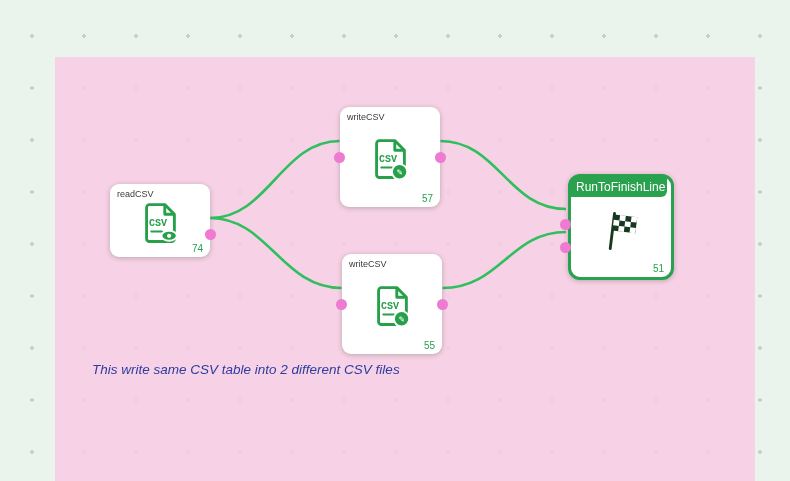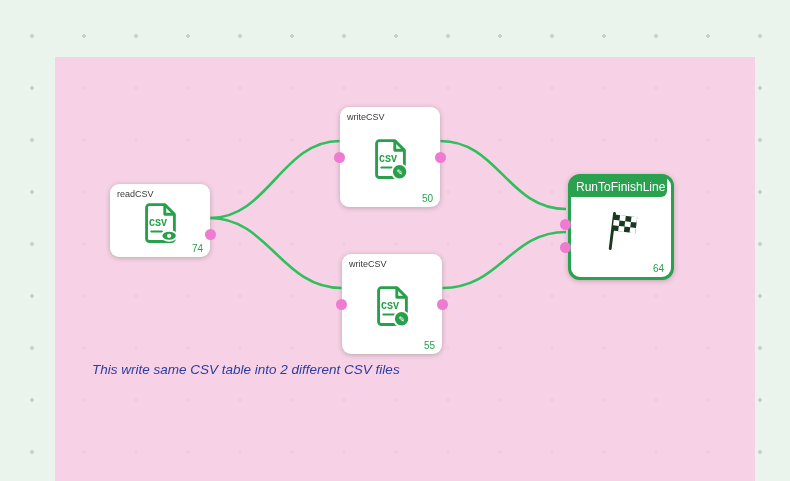--- a/index.html
+++ b/index.html
@@ -133,21 +133,21 @@
         <path d="M13 5 h16 l10 10 v25.5 a3 3 0 0 1 -3 3 H13 a3 3 0 0 1 -3 -3 V8 a3 3 0 0 1 3 -3 z" fill="#ffffff" stroke="#27a04a" stroke-width="3" stroke-linejoin="round"></path>
         <path d="M29 5 v10 h10" fill="none" stroke="#27a04a" stroke-width="3" stroke-linejoin="round"></path>
         <text x="22" y="27.5" text-anchor="middle" font-size="10.5" font-weight="bold" fill="#27a04a">CSV</text>
         <path d="M15 33 h11" stroke="#27a04a" stroke-width="2.2" stroke-linecap="round"></path>
         <g>
           <circle cx="34" cy="37.5" r="8" fill="#27a04a" stroke="#ffffff" stroke-width="2"></circle>
           <text x="34" y="41" text-anchor="middle" font-size="10" fill="#ffffff">✎</text>
         </g>
       </svg>
     </span>
-    <div class="node-number">50</div>
+    <div class="node-number">57</div>
     <span class="port port-in-write"></span>
     <span class="port port-out-write"></span>
   </div>
 
   <div class="node node-write2">
     <div class="node-label">writeCSV</div>
     <span class="node-icon">
       <svg width="46" height="46" viewBox="0 0 48 48">
         <path d="M13 5 h16 l10 10 v25.5 a3 3 0 0 1 -3 3 H13 a3 3 0 0 1 -3 -3 V8 a3 3 0 0 1 3 -3 z" fill="#ffffff" stroke="#27a04a" stroke-width="3" stroke-linejoin="round"></path>
         <path d="M29 5 v10 h10" fill="none" stroke="#27a04a" stroke-width="3" stroke-linejoin="round"></path>
@@ -173,18 +173,18 @@
           <rect x="15" y="7" width="24" height="17" fill="#17391f"></rect>
           <rect x="21" y="7" width="6" height="5.7" fill="#ffffff"></rect>
           <rect x="33" y="7" width="6" height="5.7" fill="#ffffff"></rect>
           <rect x="15" y="12.7" width="6" height="5.7" fill="#ffffff"></rect>
           <rect x="27" y="12.7" width="6" height="5.7" fill="#ffffff"></rect>
           <rect x="21" y="18.4" width="6" height="5.6" fill="#ffffff"></rect>
           <rect x="33" y="18.4" width="6" height="5.6" fill="#ffffff"></rect>
         </g>
       </svg>
     </span>
-    <div class="node-number">64</div>
+    <div class="node-number">51</div>
     <span class="port port-in-fin-1"></span>
     <span class="port port-in-fin-2"></span>
   </div>
 
 </div>
 
 </body></html>

